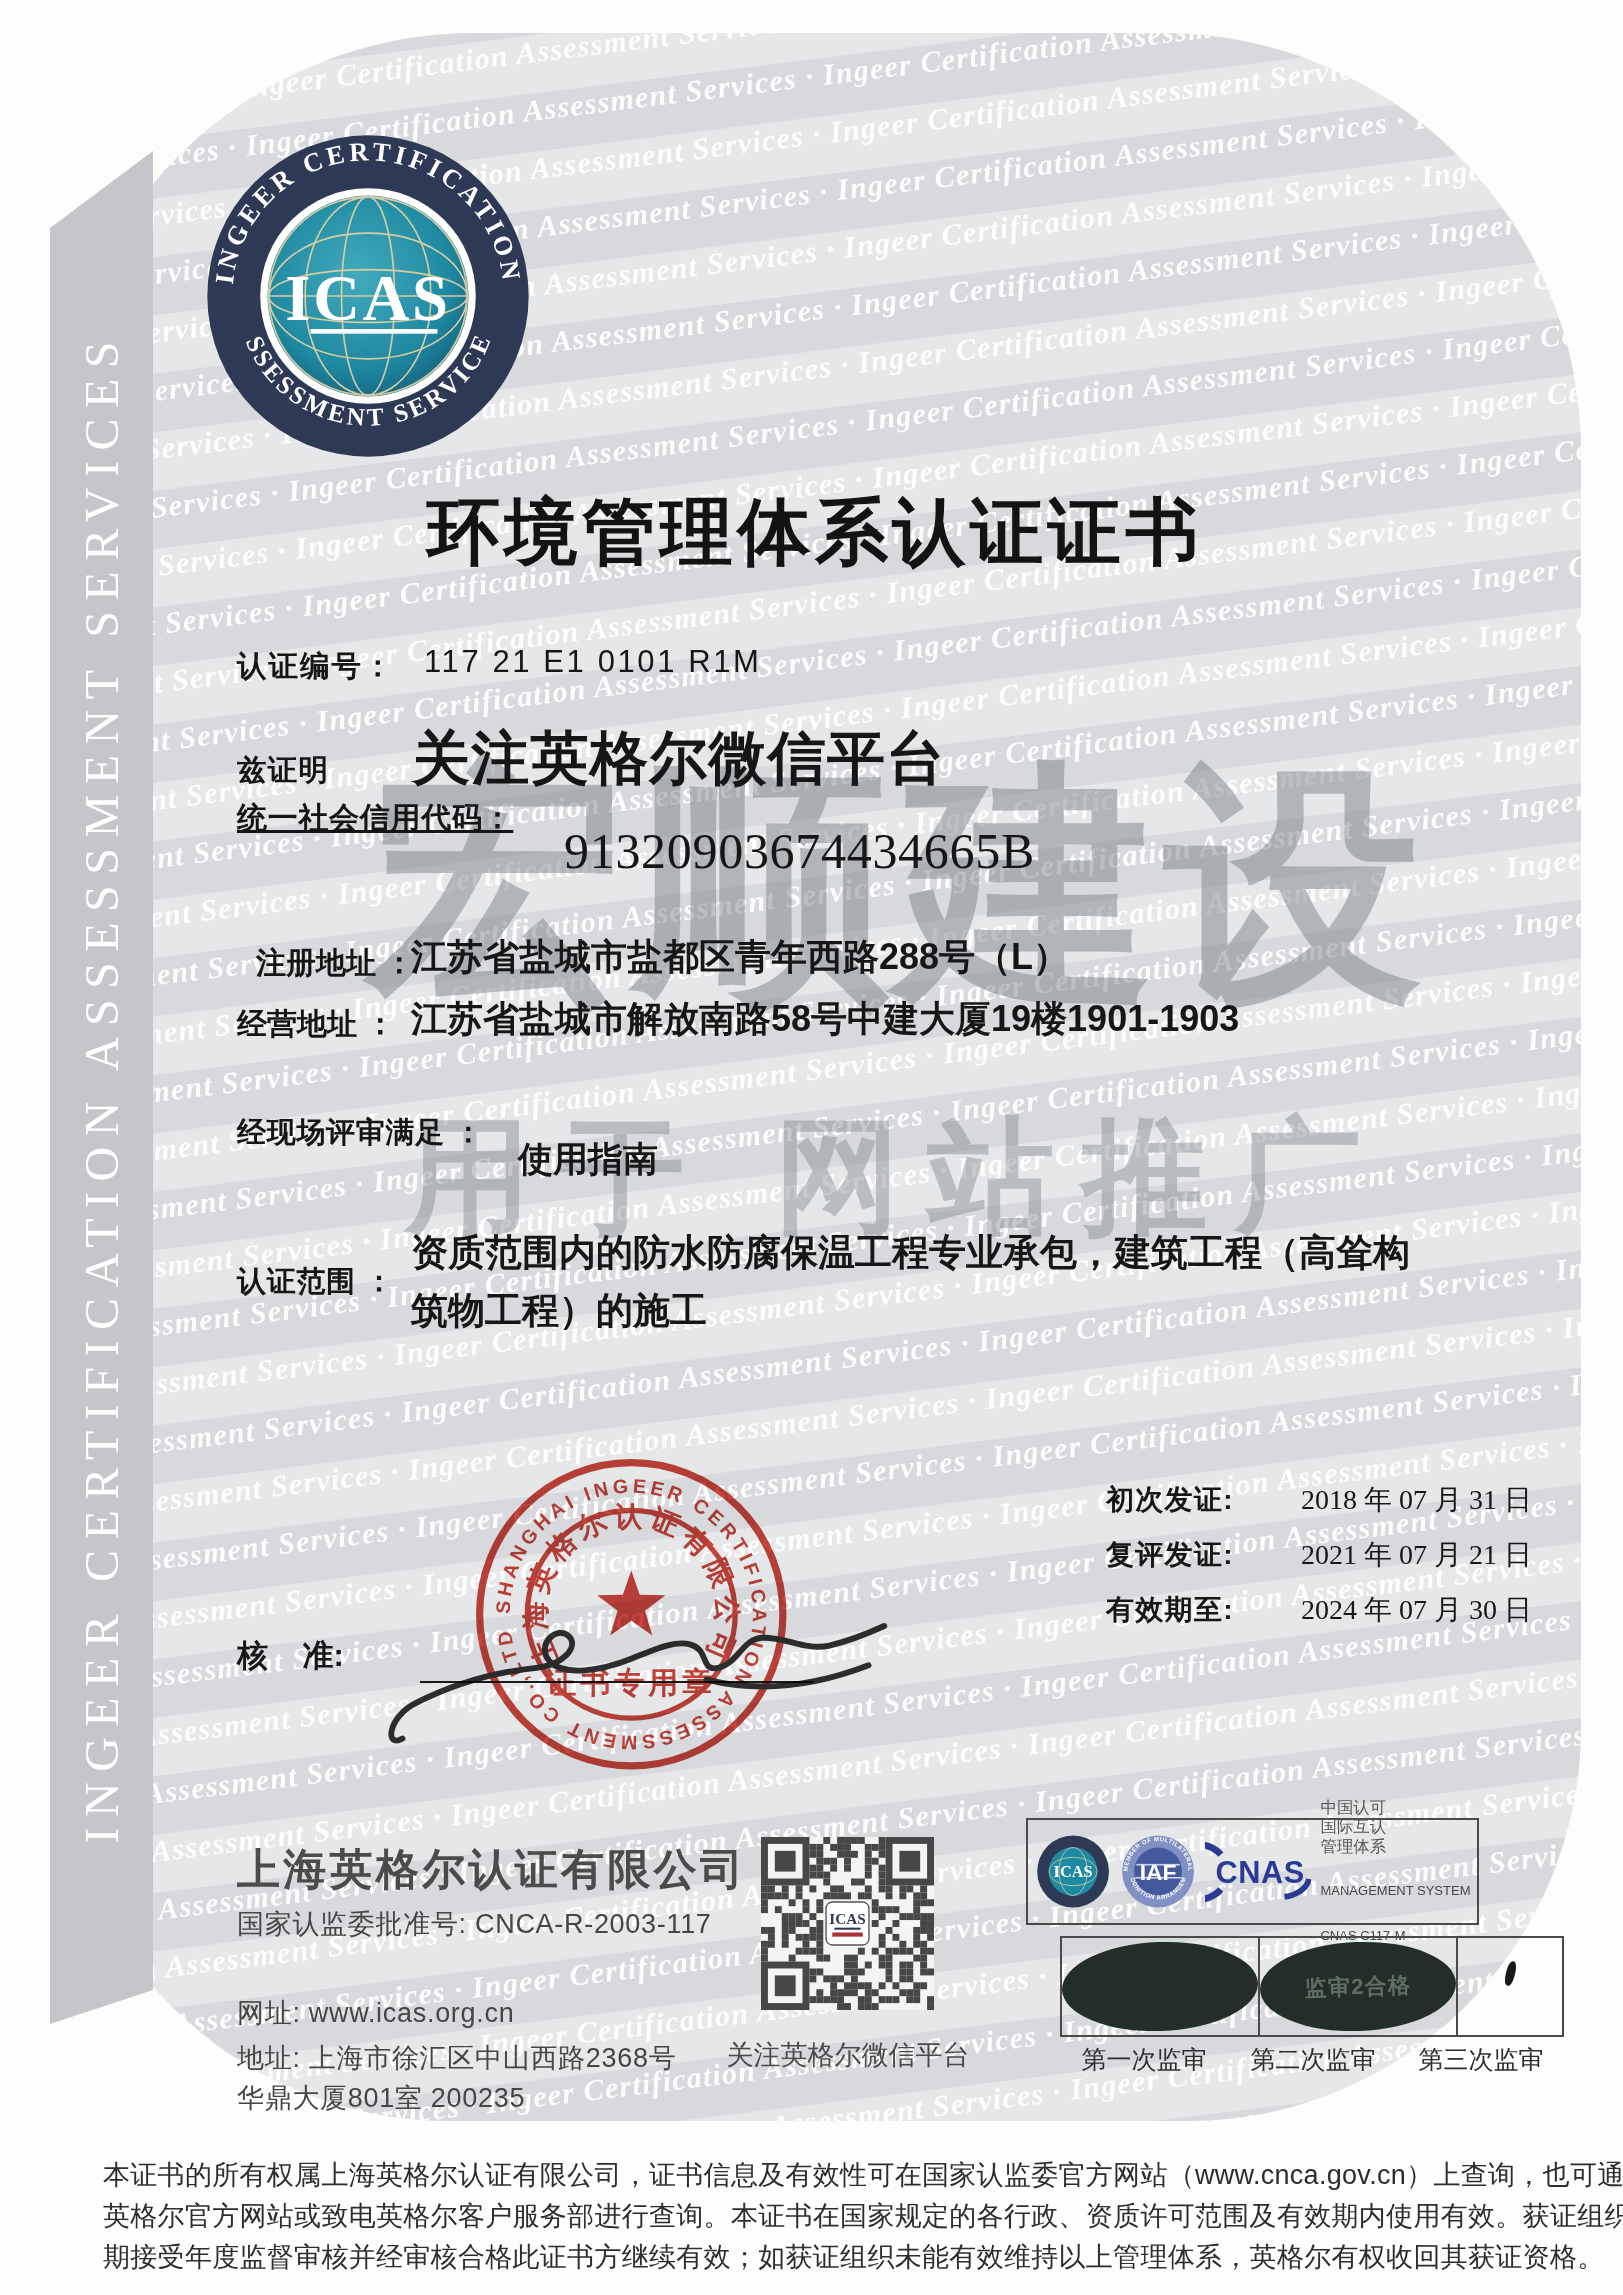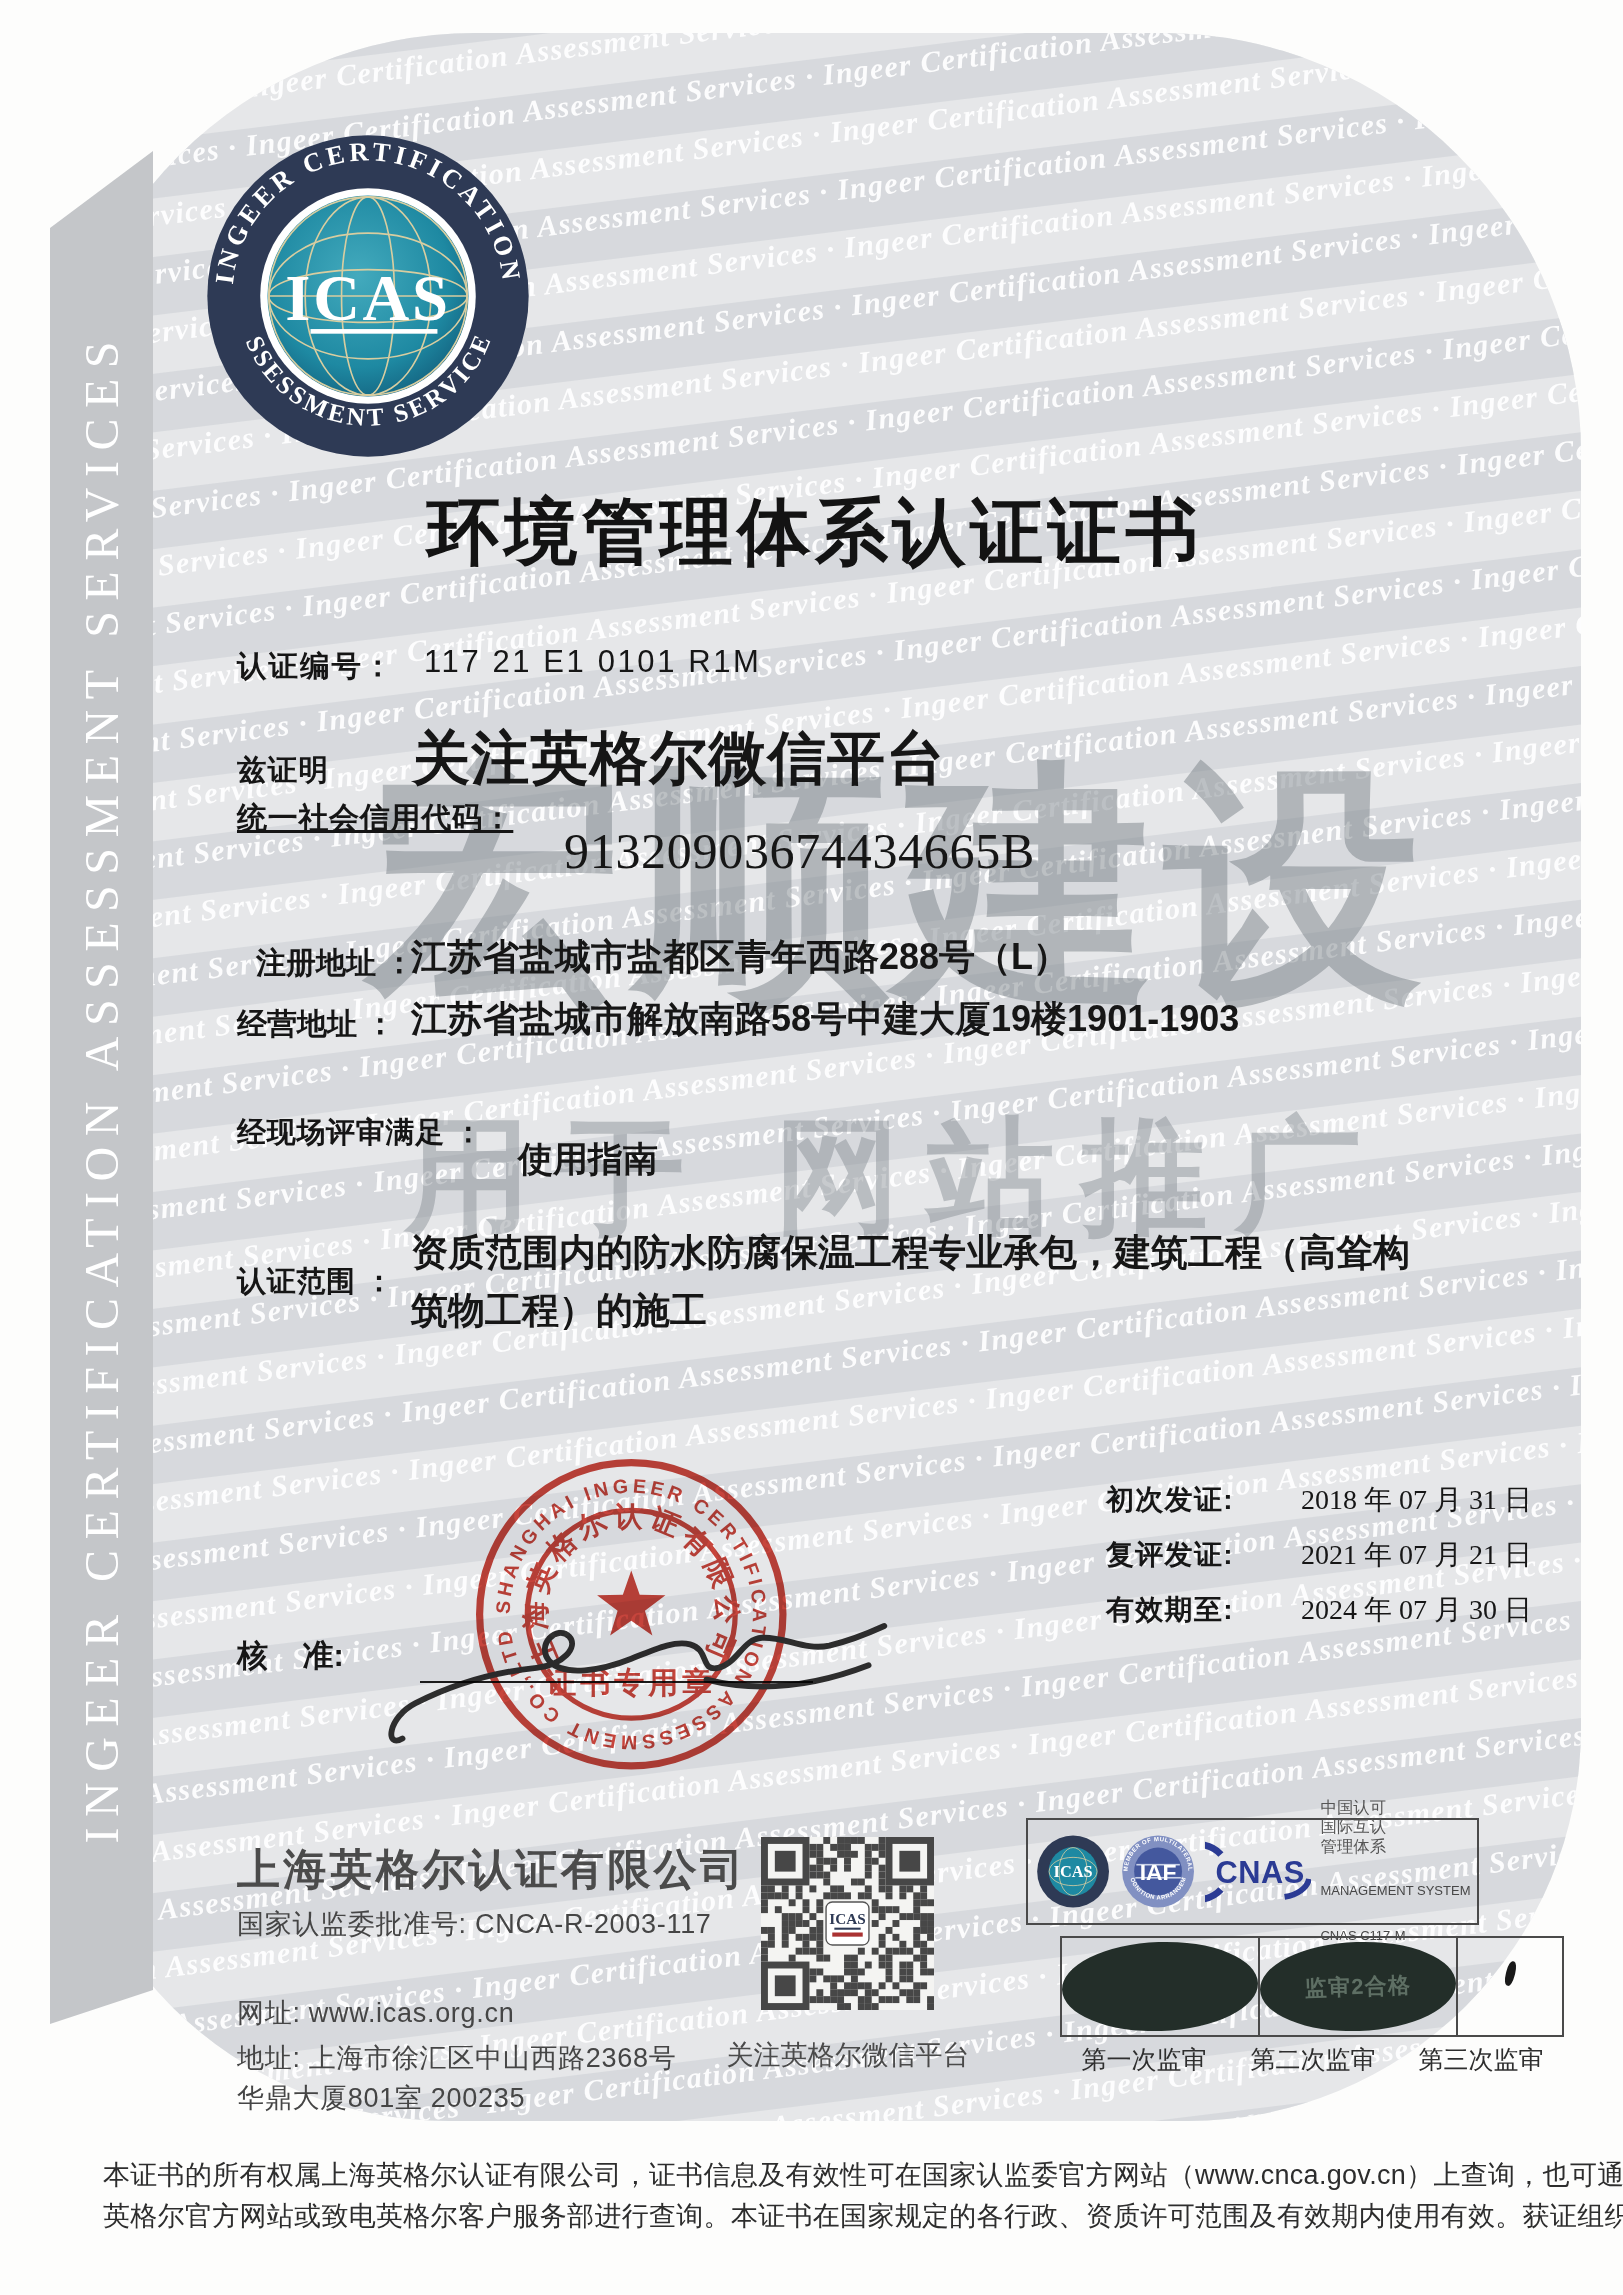--- a/index.html
+++ b/index.html
@@ -543,16 +543,17 @@
       <div class="tick"></div>
     </div>
   </div>
   <div class="surv-label" style="left:1060px">第一次监审</div>
   <div class="surv-label" style="left:1229px">第二次监审</div>
   <div class="surv-label" style="left:1397px">第三次监审</div>
 
   <div class="abs footer">
     <div>本证书的所有权属上海英格尔认证有限公司，证书信息及有效性可在国家认监委官方网站（www.cnca.gov.cn）上查询，也可通过登录</div>
     <div>英格尔官方网站或致电英格尔客户服务部进行查询。本证书在国家规定的各行政、资质许可范围及有效期内使用有效。获证组织必须定</div>
+    <div>期接受年度监督审核并经审核合格此证书方继续有效；如获证组织未能有效维持以上管理体系，英格尔有权收回其获证资格。</div>
   </div>
 
 </div>
 
 
 </body></html>

